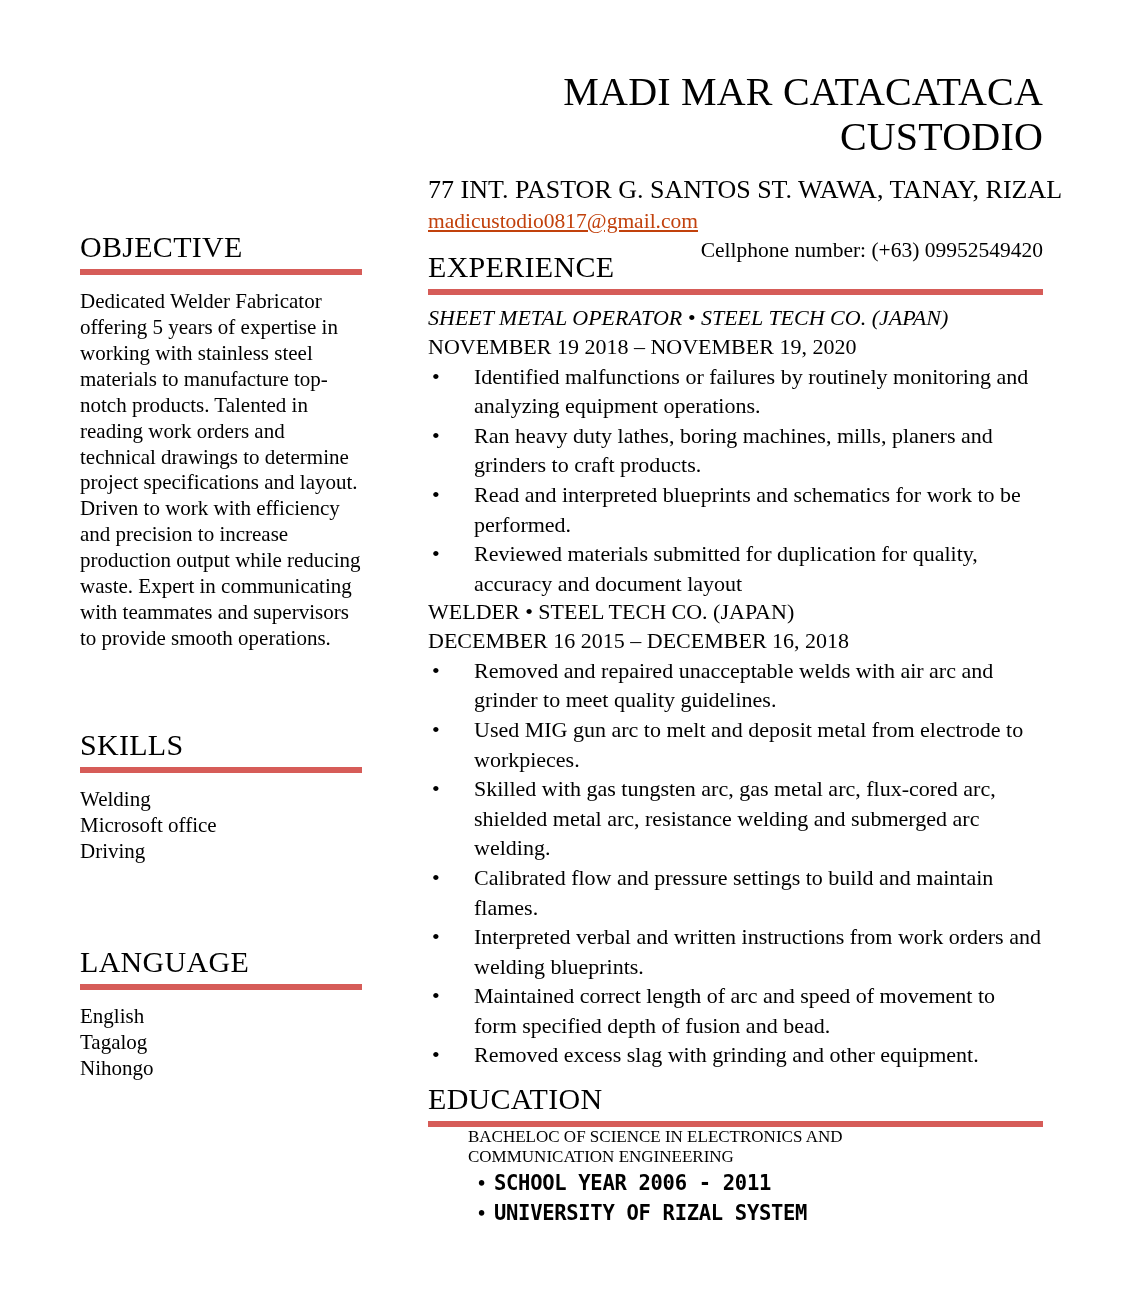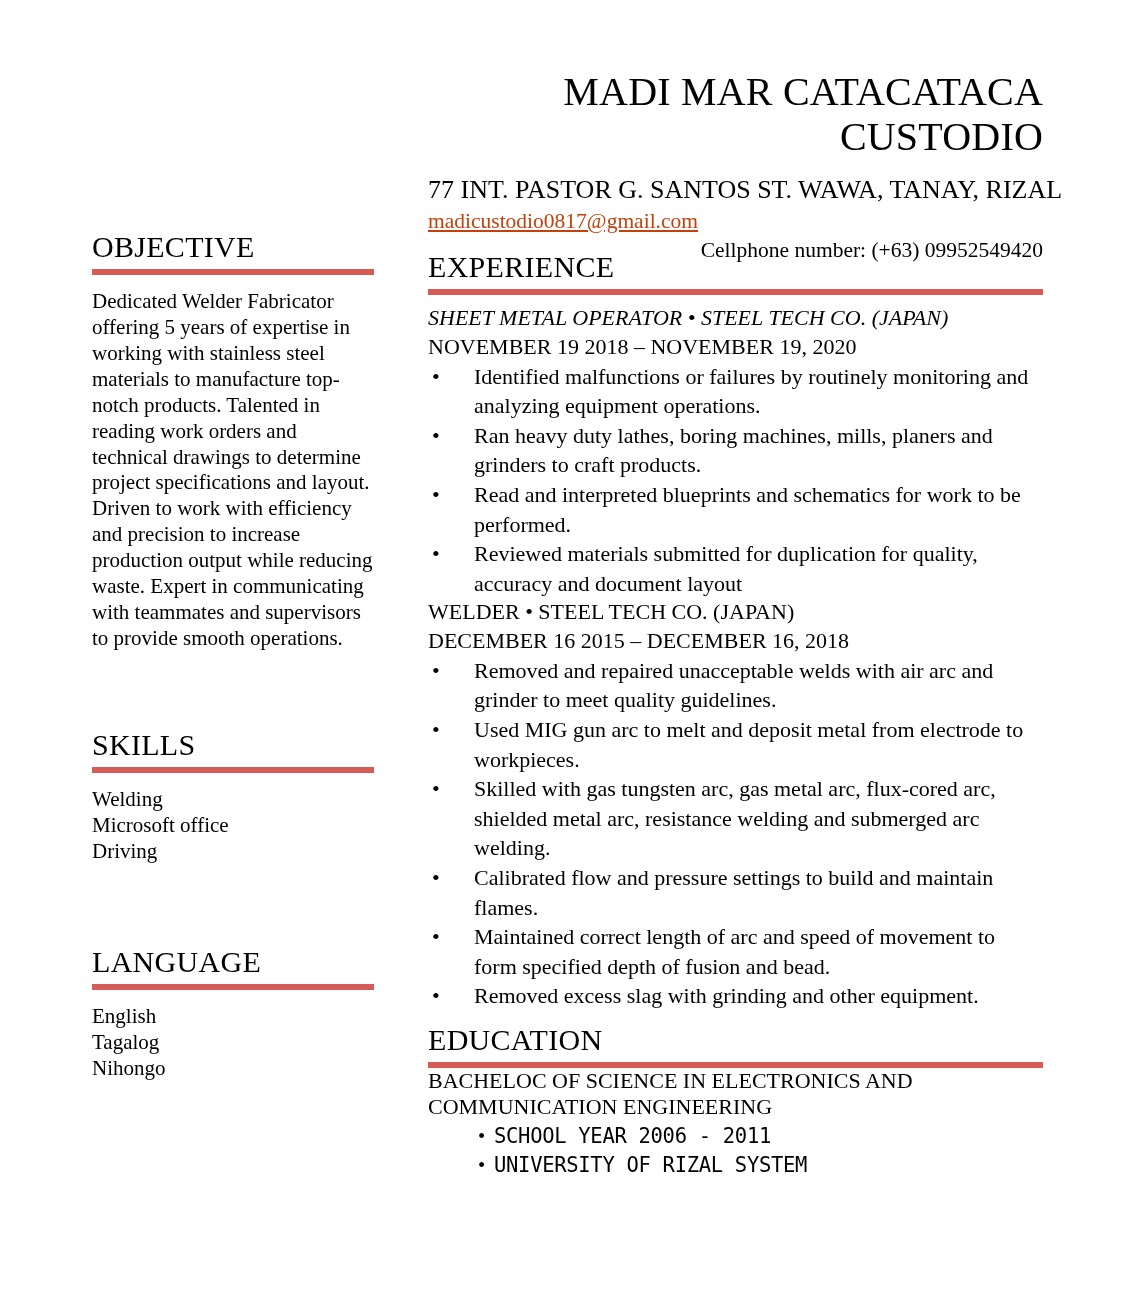--- a/index.html
+++ b/index.html
@@ -48,21 +48,21 @@
   }
   .phone-line {
     font-size: 21.5px;
     line-height: 1.35;
     white-space: nowrap;
   }
 
   
   #left-column {
     position: absolute;
-    left: 92px;
+    left: 80px;
     top: 232px;
     width: 282px;
   }
   #right-column {
     position: absolute;
     left: 428px;
     top: 252px;
     width: 615px;
   }
 
@@ -115,31 +115,32 @@
     line-height: 1.345;
     padding-left: 46px;
     margin: 0;
     text-indent: -21px;
   }
   .bullet-item .dot {
     display: inline-block;
     width: 21px;
   }
   .edu-heading-text {
-    font-size: 22px;
+    font-size: 17px;
     line-height: 1.19;
+    margin-left: 40px;
   }
   .edu-bullet-list {
     list-style: none;
     margin: 2px 0 0 0;
     padding: 0;
   }
   .edu-bullet {
     font-family: "DejaVu Sans Mono", "Liberation Mono", monospace;
-    font-weight: normal;
+    font-weight: bold;
     font-size: 20.5px;
     line-height: 1.42;
     padding-left: 50px;
     letter-spacing: -0.3px;
   }
   .edu-bullet .dot {
     display: inline-block;
     width: 16px;
     font-family: "Liberation Serif", serif;
   }
@@ -210,20 +211,21 @@
     </div>
 
     <div>
       <div class="job-title">WELDER • STEEL TECH CO. (JAPAN)</div>
       <div class="job-dates">DECEMBER 16 2015 – DECEMBER 16, 2018</div>
       <ul class="bullet-list">
         <li class="bullet-item"><span class="dot">•</span><span>Removed and repaired unacceptable welds with air arc and grinder to meet quality guidelines.</span></li>
         <li class="bullet-item"><span class="dot">•</span><span>Used MIG gun arc to melt and deposit metal from electrode to workpieces.</span></li>
         <li class="bullet-item"><span class="dot">•</span><span>Skilled with gas tungsten arc, gas metal arc, flux-cored arc, shielded metal arc, resistance welding and submerged arc welding.</span></li>
         <li class="bullet-item"><span class="dot">•</span><span>Calibrated flow and pressure settings to build and maintain flames.</span></li>
+        <li class="bullet-item"><span class="dot">•</span><span>Interpreted verbal and written instructions from work orders and welding blueprints.</span></li>
         <li class="bullet-item"><span class="dot">•</span><span>Maintained correct length of arc and speed of movement to form specified depth of fusion and bead.</span></li>
         <li class="bullet-item"><span class="dot">•</span><span>Removed excess slag with grinding and other equipment.</span></li>
       </ul>
     </div>
   </div>
 
   <div class="education-section">
     <div class="section-title">EDUCATION</div>
     <div class="section-rule"></div>
     <div class="edu-heading-text">BACHELOC OF SCIENCE IN ELECTRONICS AND</div>

